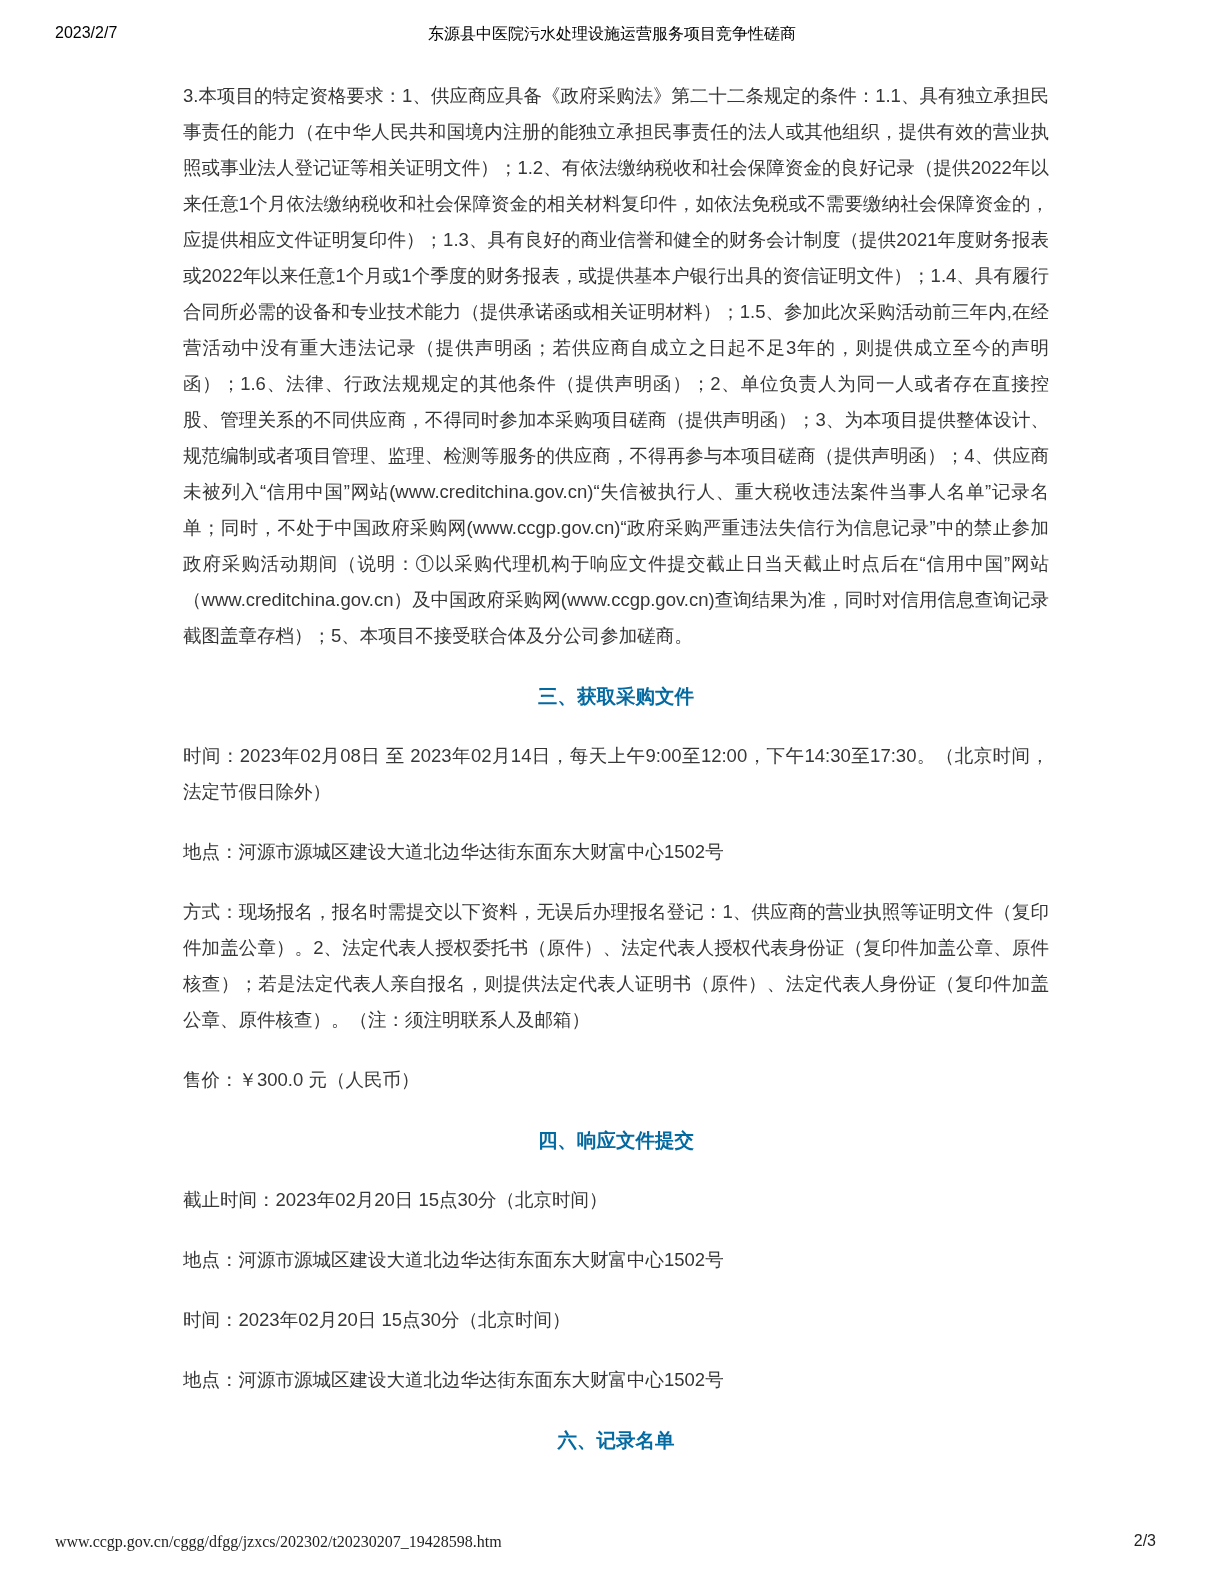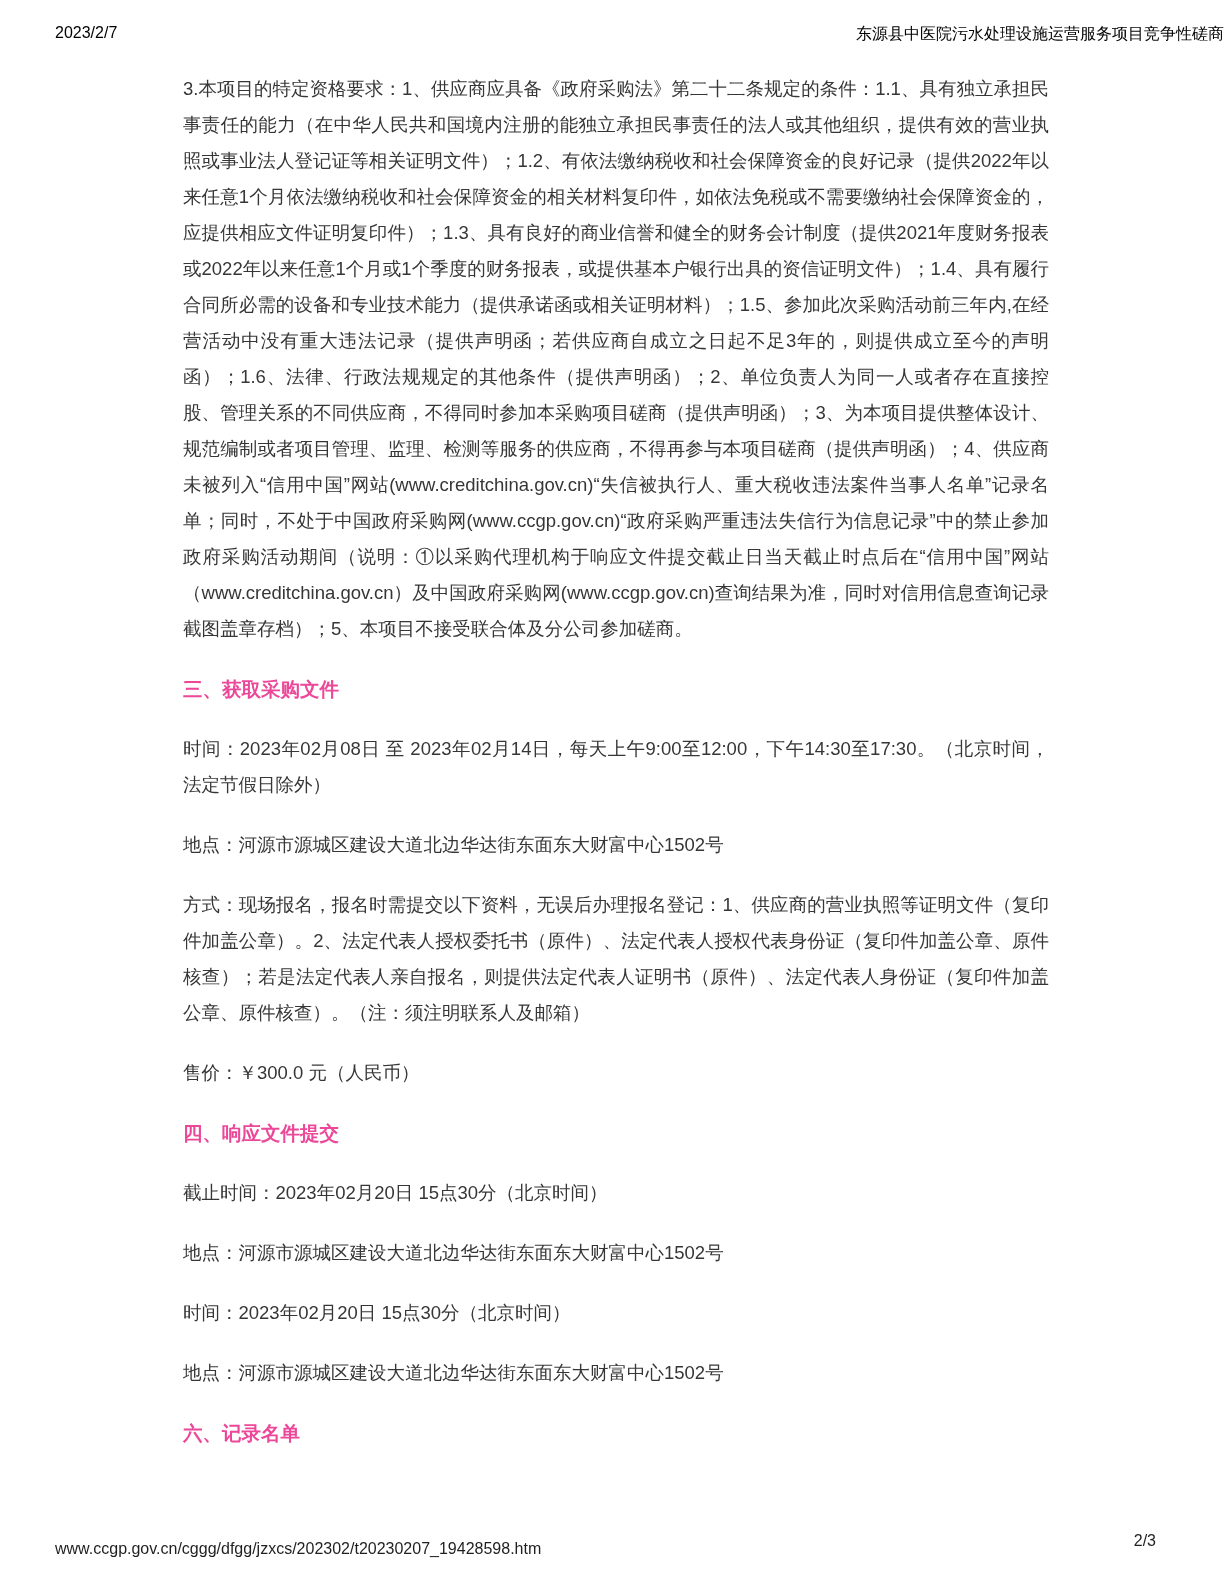--- a/index.html
+++ b/index.html
@@ -29,60 +29,61 @@
     position: absolute;
     left: 55px;
     top: 0;
     white-space: nowrap;
   }
   .page-header .title {
     position: absolute;
     left: 0;
     right: 0;
     top: 0;
-    text-align: right;
+    text-align: center;
     white-space: nowrap;
   }
   
   .doc {
     position: absolute;
     top: 64px;
     left: 183px;
     width: 866px;
     font-size: 18.5px;
     line-height: 36px;
     color: #363636;
     text-align: justify;
     text-justify: inter-ideograph;
   }
   .doc .para {
-    margin: 7px 0 24px 0;
+    margin: 14px 0 24px 0;
   }
   .doc .heading {
     margin: 16px 0 24px 0;
     font-size: 19.5px;
     font-weight: bold;
-    color: #ec4899;
-    text-align: left;
+    color: #0369a1;
+    text-align: center;
   }
   
   .page-footer {
     position: absolute;
     left: 55px;
     right: 58px;
     top: 1532px;
     height: 22px;
     font-size: 16px;
     color: #1f1f1f;
   }
   .page-footer .url {
     position: absolute;
     left: 0;
-    top: 8px;
+    top: 1px;
     white-space: nowrap;
+    font-family: Liberation Serif, serif;
   }
   .page-footer .page-num {
     position: absolute;
     right: 10px;
     top: 0;
     white-space: nowrap;
   }
 </style>
 </head>
 <body>

